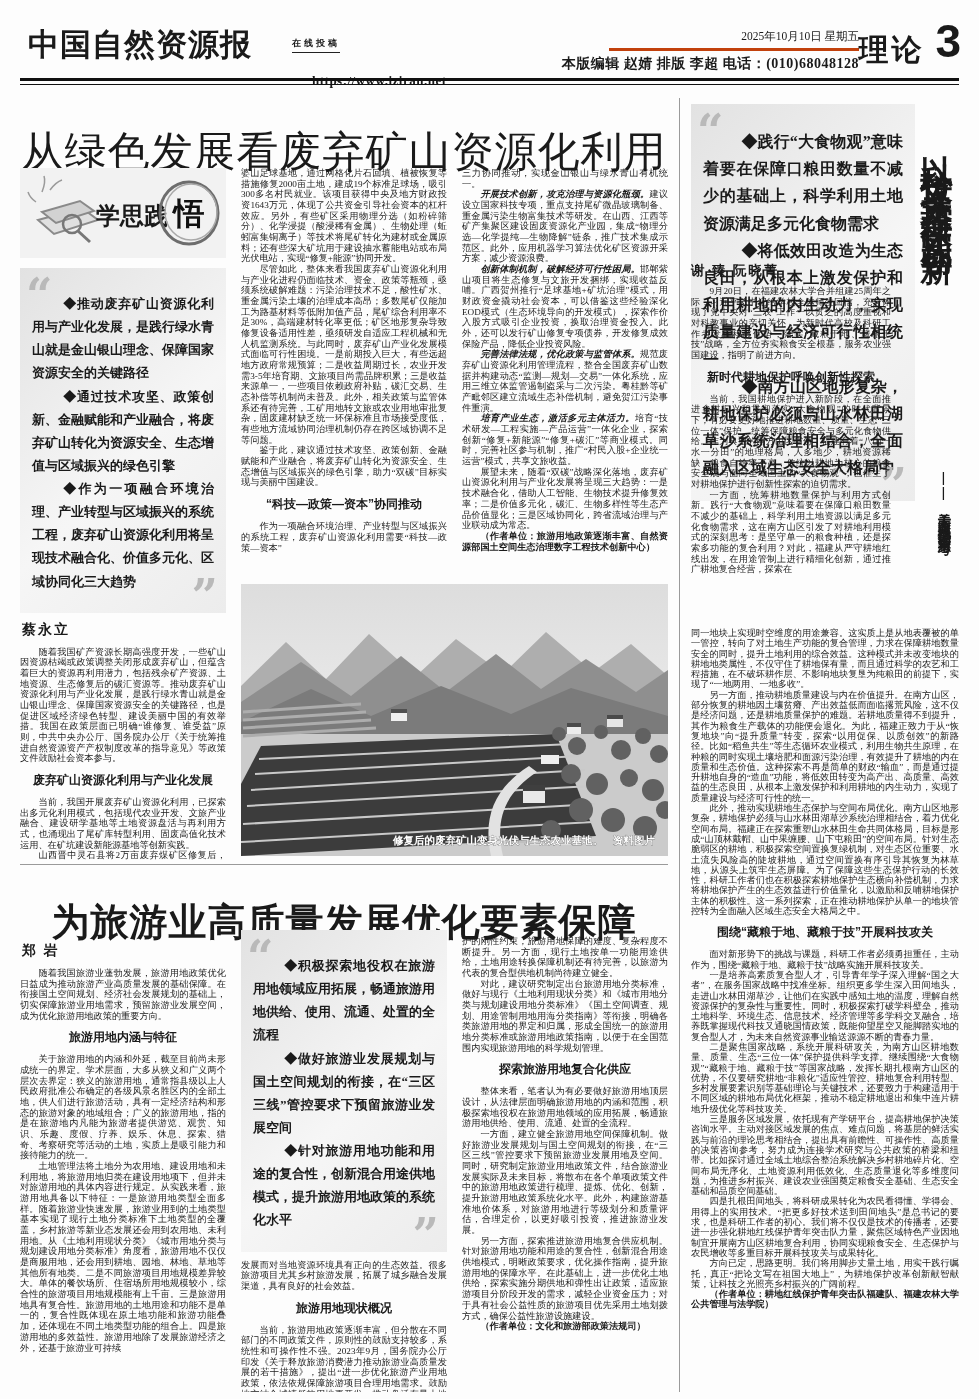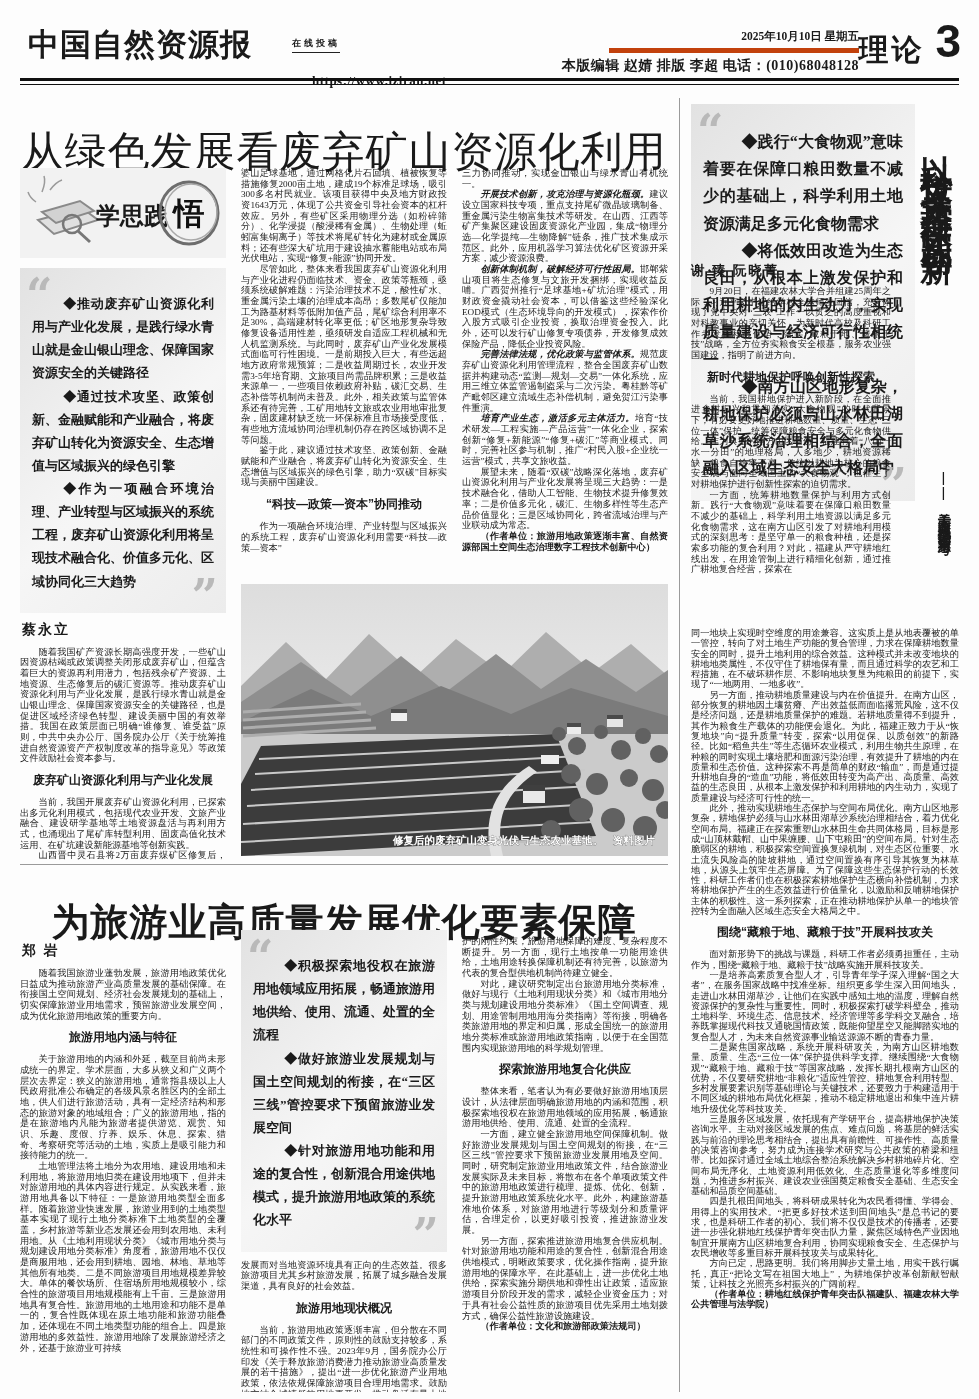--- a/index.html
+++ b/index.html
@@ -4,21 +4,21 @@
 <style>
   html,body{margin:0;padding:0;background:#e9e9e9;}
   #page{position:relative;width:979px;height:1399px;background:#fdfdfd;margin:0 auto;overflow:hidden;
         font-family:"Liberation Serif", serif;color:#1a1a1a;}
   
   .masthead{position:absolute;left:28px;top:24px;font-size:31px;font-weight:900;letter-spacing:1px;font-family:"Liberation Serif",serif;}
   .submit{position:absolute;left:292px;top:32px;width:160px;}
   .submit-label{font-size:9px;font-weight:bold;letter-spacing:3px;border-bottom:1px solid #222;padding-bottom:2px;display:inline-block;}
   .submit-url{font-size:13px;font-weight:bold;margin-top:20px;letter-spacing:.5px;padding-left:20px;}
   .hdr-right{position:absolute;right:120px;top:26px;text-align:right;width:360px;}
-  .hdr-date{font-size:11.5px;font-weight:bold;border-bottom:5px solid #c2410c;padding-bottom:4px;margin-bottom:4px;display:inline-block;min-width:250px;}
+  .hdr-date{font-size:11.5px;font-weight:normal;border-bottom:3px solid #c2410c;padding-bottom:4px;margin-bottom:4px;display:inline-block;min-width:250px;}
   .hdr-editors{font-size:14px;font-weight:bold;letter-spacing:.5px;}
   .page-label{position:absolute;right:18px;top:18px;display:flex;align-items:flex-start;gap:11px;}
   .page-label-name{font-size:30px;font-weight:900;letter-spacing:3px;margin-top:12px;font-family:"Liberation Serif",serif;}
   .page-label-no{font-size:46px;font-weight:900;font-family:"Liberation Sans",sans-serif;line-height:1;}
   .hdr-rule1{position:absolute;left:20px;top:78px;width:939px;height:3px;background:#111;}
   .hdr-rule2{position:absolute;left:20px;top:84px;width:939px;height:1px;background:#111;}
   
   .v-rule{position:absolute;left:679px;top:98px;width:1px;height:1294px;background:#9a9a9a;}
   .h-rule-left{position:absolute;left:20px;top:864px;width:648px;height:1px;background:#9a9a9a;}
   

